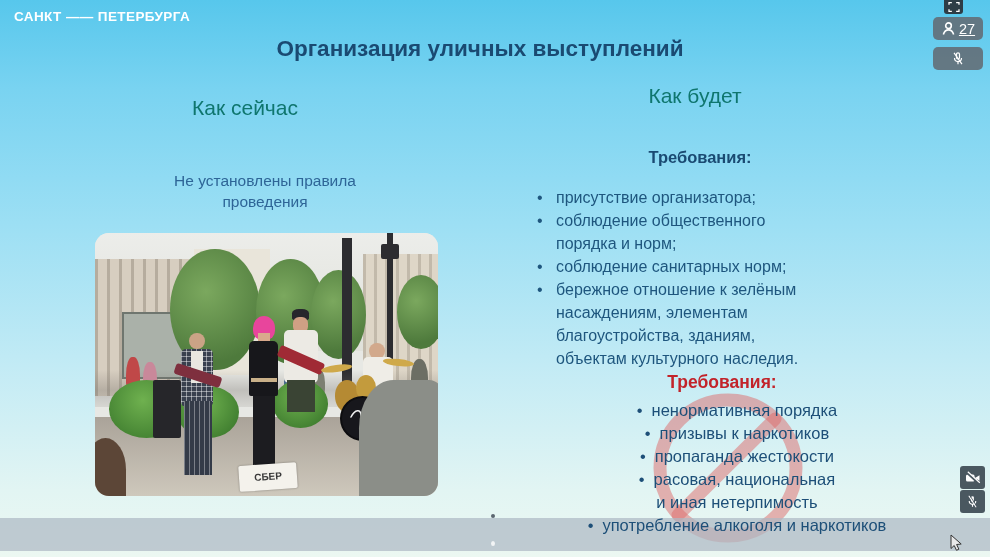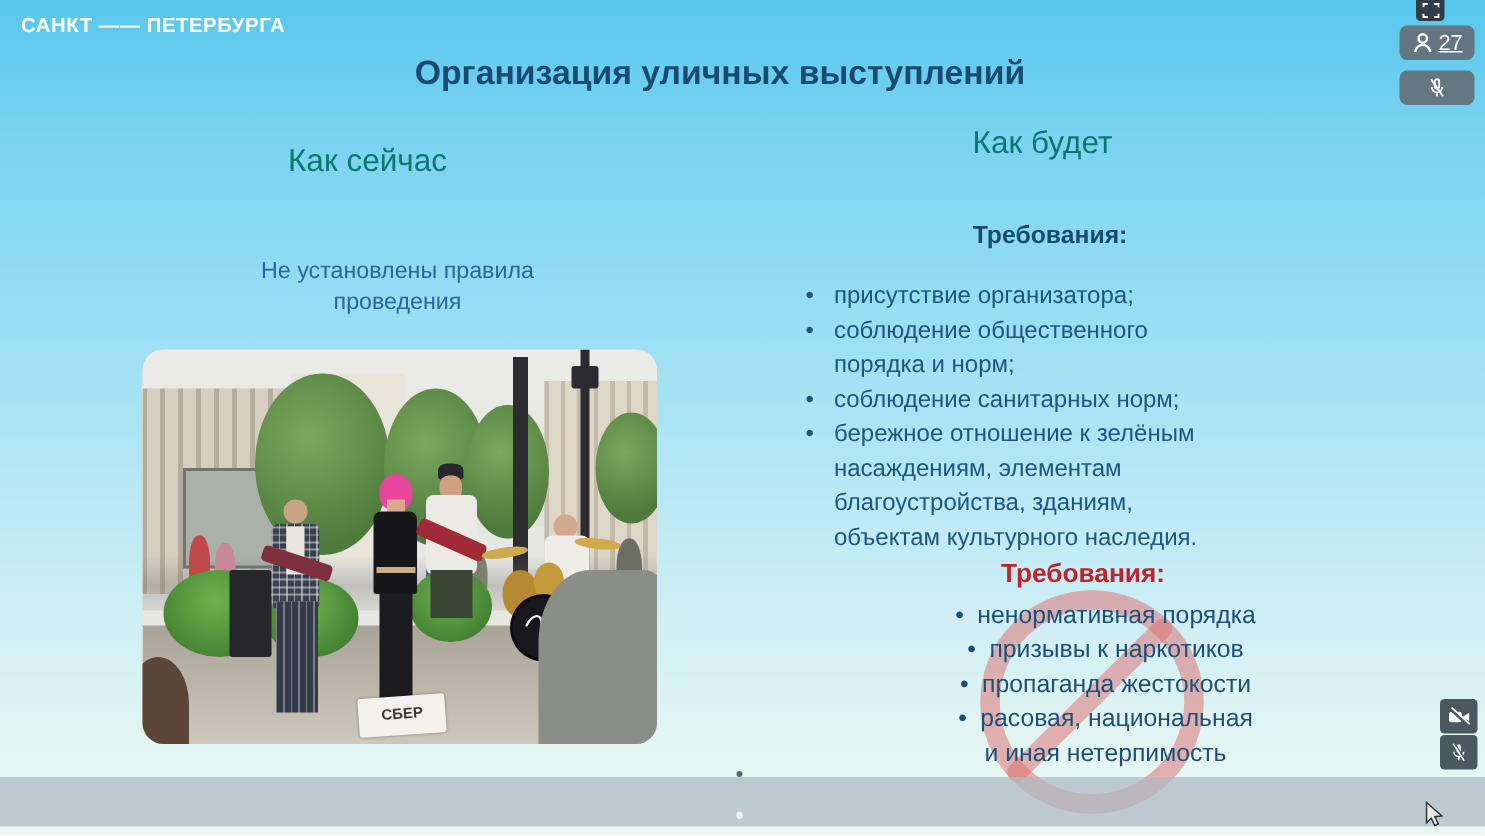--- a/index.html
+++ b/index.html
@@ -113,20 +113,21 @@
 
 <div class="band-bottom"></div>
 
 <div class="forb-title">Требования:</div>
 <div class="forb-list">
   <div class="forb-item"><span class="bind">ненормативная порядка</span></div>
   <div class="forb-item"><span class="bind">призывы к наркотиков</span></div>
   <div class="forb-item"><span class="bind">пропаганда жестокости</span></div>
   <div class="forb-item"><span class="bind">расовая, национальная
 и иная нетерпимость</span></div>
+  <div class="forb-item"><span class="bind">употребление алкоголя и наркотиков</span></div>
 </div>
 
 <div class="photo">
   <div class="ph sky"></div>
   <div class="ph bldgL"></div>
   <div class="ph bldgC"></div>
   <div class="ph bldgR"></div>
   <div class="ph awning"></div>
   <div class="ph shelter"></div>
   <div class="ph tree" style="left:22%;top:6%;width:26%;height:46%;"></div>

